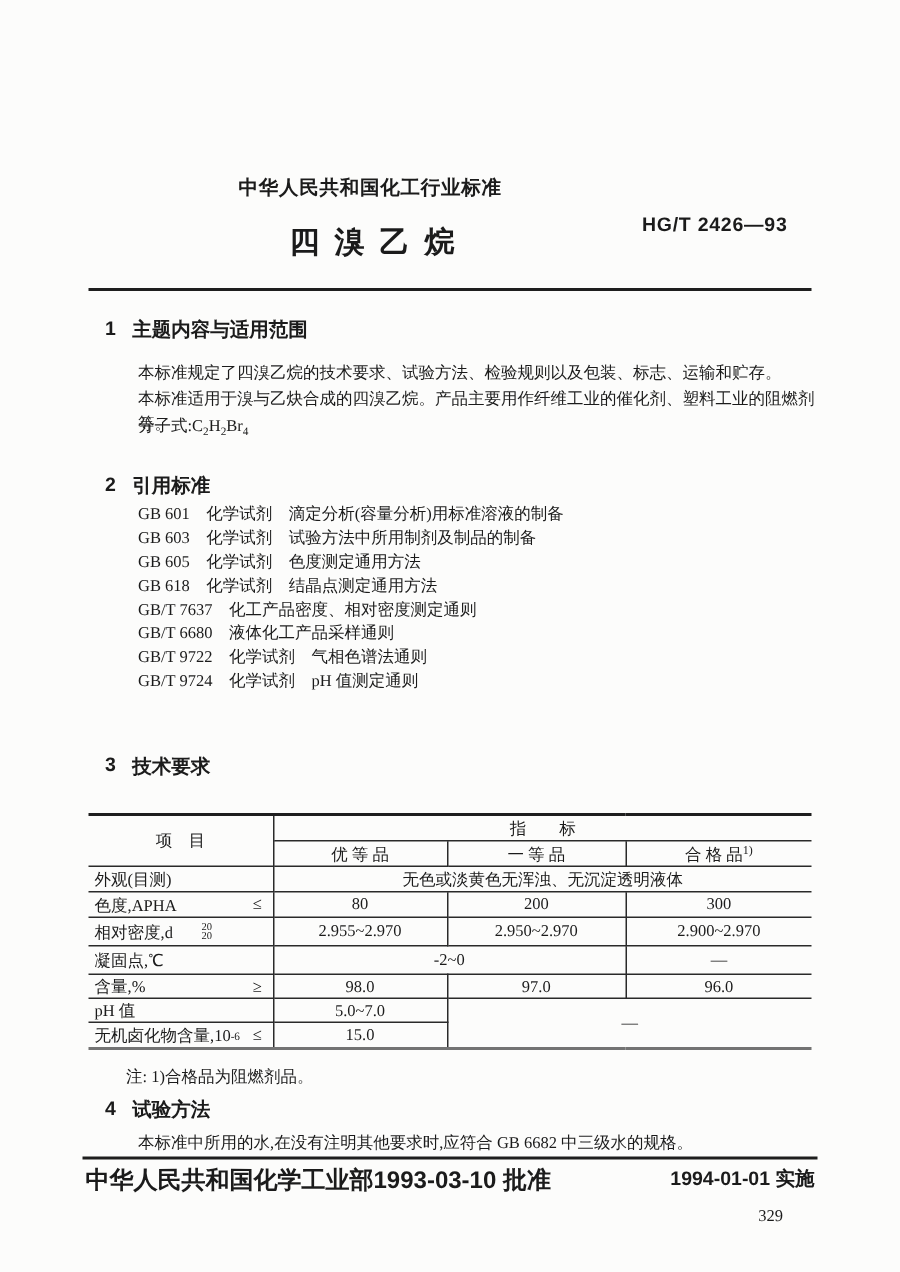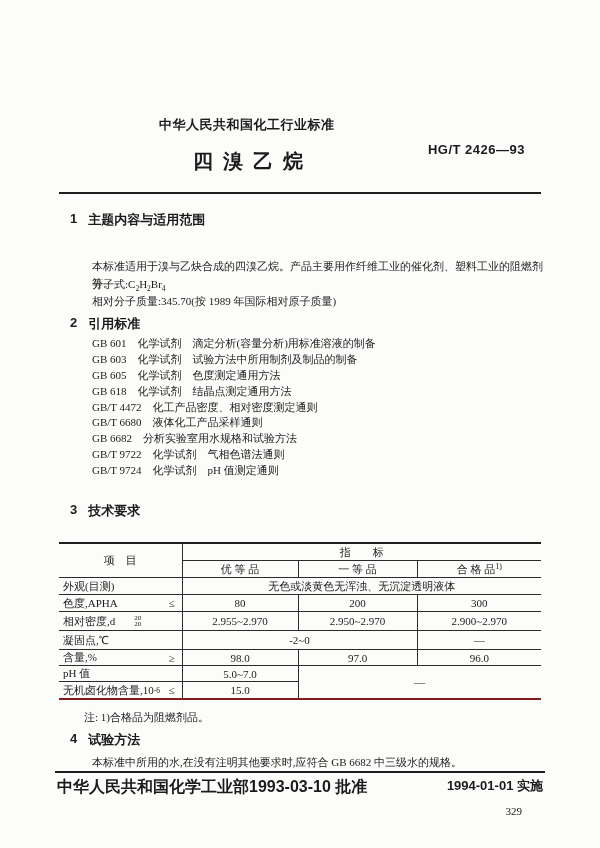--- a/index.html
+++ b/index.html
@@ -34,21 +34,21 @@
 
   .ref-list{left:92px;top:336px;width:452px;font-size:11px;}
   .ref-line{line-height:15.9px;height:15.9px;white-space:pre;}
 
   .p-intro{left:92px;top:523px;width:452px;}
 
   table.spec{
     position:absolute;left:59px;top:542px;width:482px;
     border-collapse:collapse;table-layout:fixed;
     font-size:11px;
-    border-top:2px solid #1e1e1e;border-bottom:2px solid #7f1d1d;
+    border-top:2px solid #1e1e1e;border-bottom:2px solid #737373;
   }
   table.spec td{
     border:1px solid #2a2a2a;text-align:center;vertical-align:middle;
     padding:0;overflow:hidden;
   }
   table.spec td.no-l{border-left:none;}
   table.spec td.no-r{border-right:none;}
   tr.h1 td{height:16px;}
   tr.h2 td{height:16px;}
   tr.r1 td{height:16px;}
@@ -79,38 +79,37 @@
 
   <div class="abs std-type bold-sans">中华人民共和国化工行业标准</div>
   <div class="abs std-code bold-sans">HG/T 2426—93</div>
   <div class="abs doc-title bold-sans">四溴乙烷</div>
   <div class="abs rule rule-top"></div>
 
   <div class="abs sec-heading sh-scope bold-sans">
     <span>1</span>
     <span>主题内容与适用范围</span>
   </div>
+  <div class="abs body-text p-scope1">本标准规定了四溴乙烷的技术要求、试验方法、检验规则以及包装、标志、运输和贮存。</div>
   <div class="abs body-text p-scope2">本标准适用于溴与乙炔合成的四溴乙烷。产品主要用作纤维工业的催化剂、塑料工业的阻燃剂等。</div>
   <div class="abs body-text p-formula">
     <span>分子式:</span><span>C</span><sub>2</sub><span>H</span><sub>2</sub><span>Br</span><sub>4</sub>
   </div>
-  <div class="abs body-text p-molar">相对分子质量:345.70(按 1989 年国际相对原子质量)</div>
 
   <div class="abs sec-heading sh-refs bold-sans">
     <span>2</span>
     <span>引用标准</span>
   </div>
   <div class="abs ref-list">
     <div class="ref-line">GB 601　化学试剂　滴定分析(容量分析)用标准溶液的制备</div>
     <div class="ref-line">GB 603　化学试剂　试验方法中所用制剂及制品的制备</div>
     <div class="ref-line">GB 605　化学试剂　色度测定通用方法</div>
     <div class="ref-line">GB 618　化学试剂　结晶点测定通用方法</div>
-    <div class="ref-line">GB/T 4472　化工产品密度、相对密度测定通则</div>
+    <div class="ref-line">GB/T 7637　化工产品密度、相对密度测定通则</div>
     <div class="ref-line">GB/T 6680　液体化工产品采样通则</div>
-    <div class="ref-line">GB 6682　分析实验室用水规格和试验方法</div>
     <div class="ref-line">GB/T 9722　化学试剂　气相色谱法通则</div>
     <div class="ref-line">GB/T 9724　化学试剂　pH 值测定通则</div>
   </div>
 
   <div class="abs sec-heading sh-req bold-sans">
     <span>3</span>
     <span>技术要求</span>
   </div>
 
   <table class="spec">

